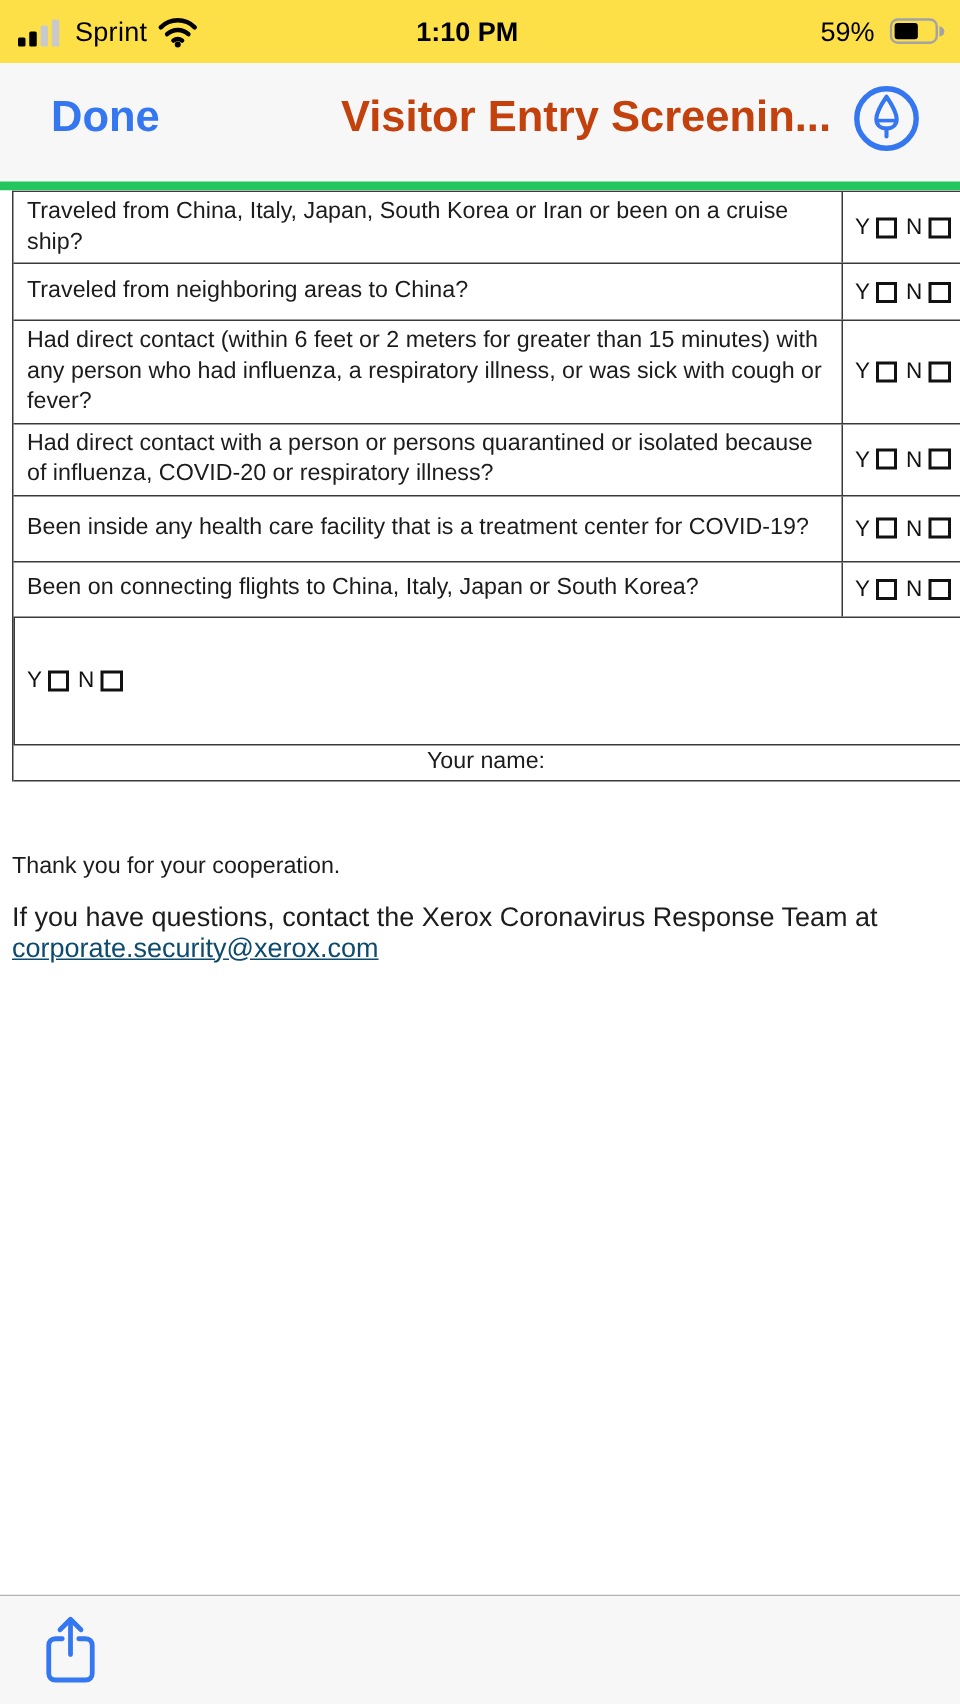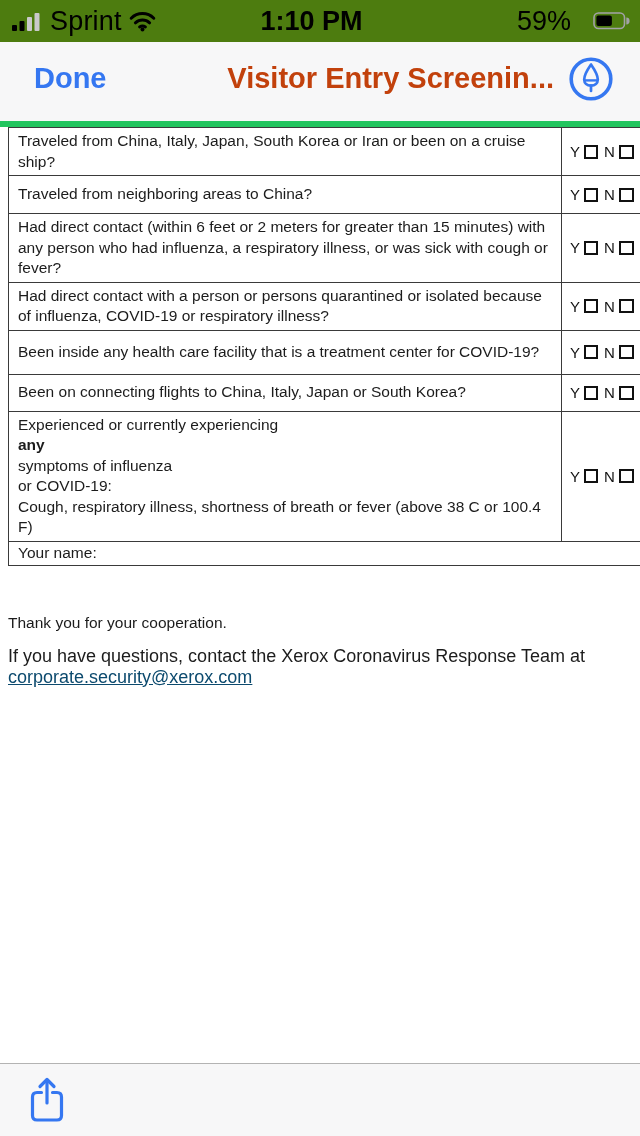--- a/index.html
+++ b/index.html
@@ -1,26 +1,26 @@
 <!DOCTYPE html>
 <html><head>
 <meta charset="utf-8">
 <style>
   * { margin:0; padding:0; box-sizing:border-box; }
   html,body { width:640px; height:1136px; }
   body { font-family:"Liberation Sans", sans-serif; background:#fff; overflow:hidden; }
   .phone { width:640px; height:1136px; display:flex; flex-direction:column; overflow:hidden; background:#fff; }
 
   
-  .status-bar { height:42px; background:#4d7c0f; display:flex; align-items:center; justify-content:space-between; padding:0 10px 0 12px; font-size:27px; color:#000; flex:none; }
+  .status-bar { height:42px; background:#fde047; display:flex; align-items:center; justify-content:space-between; padding:0 10px 0 12px; font-size:18px; color:#000; flex:none; }
   .sb-left { display:flex; align-items:center; gap:7px; }
   .sb-carrier { font-weight:400; letter-spacing:.2px; }
   .sb-center { position:absolute; left:0; right:17px; text-align:center; font-weight:700; pointer-events:none; }
   .status-bar { position:relative; }
-  .sb-right { display:flex; align-items:center; gap:22px; }
+  .sb-right { display:flex; align-items:center; gap:10px; }
 
   
   .nav-bar { height:85px; background:#f7f7f8; border-bottom:6px solid #22c55e; display:flex; align-items:center; padding:0 26px 6px 34px; flex:none; }
   .done-btn { color:#3577f1; font-size:29px; font-weight:700; cursor:pointer; flex:none; }
   .nav-title { flex:1; text-align:right; font-size:29px; font-weight:700; color:#c2410c; white-space:nowrap; overflow:hidden; padding:0 14px; }
   .markup-btn { flex:none; width:46px; height:46px; cursor:pointer; }
 
   
   .doc { flex:1; background:#fff; overflow:hidden; position:relative; color:#1c1c1c; }
   .note-box { margin:158px 0 0 8px; background:#dbdbdb; padding:21px 12px 18px 10px; font-size:15.5px; line-height:22px; color:#111; }
@@ -28,21 +28,21 @@
   .qtable { margin-left:8px; border-top:1.5px solid #3a3a3a; border-left:1.5px solid #3a3a3a; width:632px; }
   .trow { display:flex; border-bottom:1.5px solid #3a3a3a; align-items:stretch; }
   .qcell { width:552px; padding:3px 10px 3px 9px; font-size:15.5px; line-height:20.5px; white-space:pre-line; display:flex; flex-direction:column; justify-content:center; }
   .acell { flex:1; border-left:1.5px solid #3a3a3a; display:flex; align-items:center; padding-left:8px; overflow:hidden; white-space:nowrap; }
   .yn { font-size:15px; color:#111; }
   .cb { display:inline-block; width:14px; height:14px; border:2px solid #111; margin:0 6px 0 4px; flex:none; }
   .cb:last-child { margin-right:0; width:15px; }
   .r1 { min-height:45px; } .r2 { min-height:38px; } .r3 { min-height:62px; }
   .r4 { min-height:45px; } .r5 { min-height:44px; } .r6 { min-height:37px;justify-content:center; }
   .r7 { min-height:85px; } .r8 { min-height:24px; }
-  .name-cell { width:100%; padding:1px 10px 2px 9px; font-size:15.5px; line-height:20px; }
+  .name-cell { width:100%; padding:1px 10px 2px 9px; font-size:15.5px; line-height:20px;text-align:center; }
   .thanks { margin:46px 0 0 8px; font-size:15.5px; line-height:21px; }
   .contact { margin:13px 0 0 8px; font-size:18px; line-height:21px; }
   .email-link { color:#0c4a6e; text-decoration:underline; cursor:pointer; }
 
   
   .toolbar { height:73px; background:#f7f7f8; border-top:1px solid #b3b3b3; display:flex; align-items:center; padding-left:28px; flex:none; }
   .share-btn { width:38px; height:50px; cursor:pointer; }
 </style>
 </head>
 <body>
@@ -117,21 +117,21 @@
         <div class="qcell"><span>Had direct contact (within 6 feet or 2 meters for greater than 15 minutes) with any person who had influenza, a respiratory illness, or was sick with cough or fever?</span><b></b><span></span></div>
         <div class="acell">
             <span class="yn">Y</span>
             <span class="cb"></span>
             <span class="yn">N</span>
             <span class="cb"></span>
           </div>
       </div>
 
       <div class="trow r4">
-        <div class="qcell"><span>Had direct contact with a person or persons quarantined or isolated because of influenza, COVID-19 or respiratory illness?</span><b></b><span></span></div>
+        <div class="qcell"><span>Had direct contact with a person or persons quarantined or isolated because of influenza, COVID-20 or respiratory illness?</span><b></b><span></span></div>
         <div class="acell">
             <span class="yn">Y</span>
             <span class="cb"></span>
             <span class="yn">N</span>
             <span class="cb"></span>
           </div>
       </div>
 
       <div class="trow r5">
         <div class="qcell"><span>Been inside any health care facility that is a treatment center for COVID-19?</span><b></b><span></span></div>
@@ -147,23 +147,20 @@
         <div class="qcell"><span>Been on connecting flights to China, Italy, Japan or South Korea?</span><b></b><span></span></div>
         <div class="acell">
             <span class="yn">Y</span>
             <span class="cb"></span>
             <span class="yn">N</span>
             <span class="cb"></span>
           </div>
       </div>
 
       <div class="trow r7">
-        <div class="qcell"><span>Experienced or currently experiencing </span><b>any</b><span> symptoms of influenza
-or COVID-19:
-Cough, respiratory illness, shortness of breath or fever (above 38 C or 100.4 F)</span></div>
         <div class="acell">
             <span class="yn">Y</span>
             <span class="cb"></span>
             <span class="yn">N</span>
             <span class="cb"></span>
           </div>
       </div>
 
       <div class="trow r8">
         <div class="name-cell">Your name:</div>

